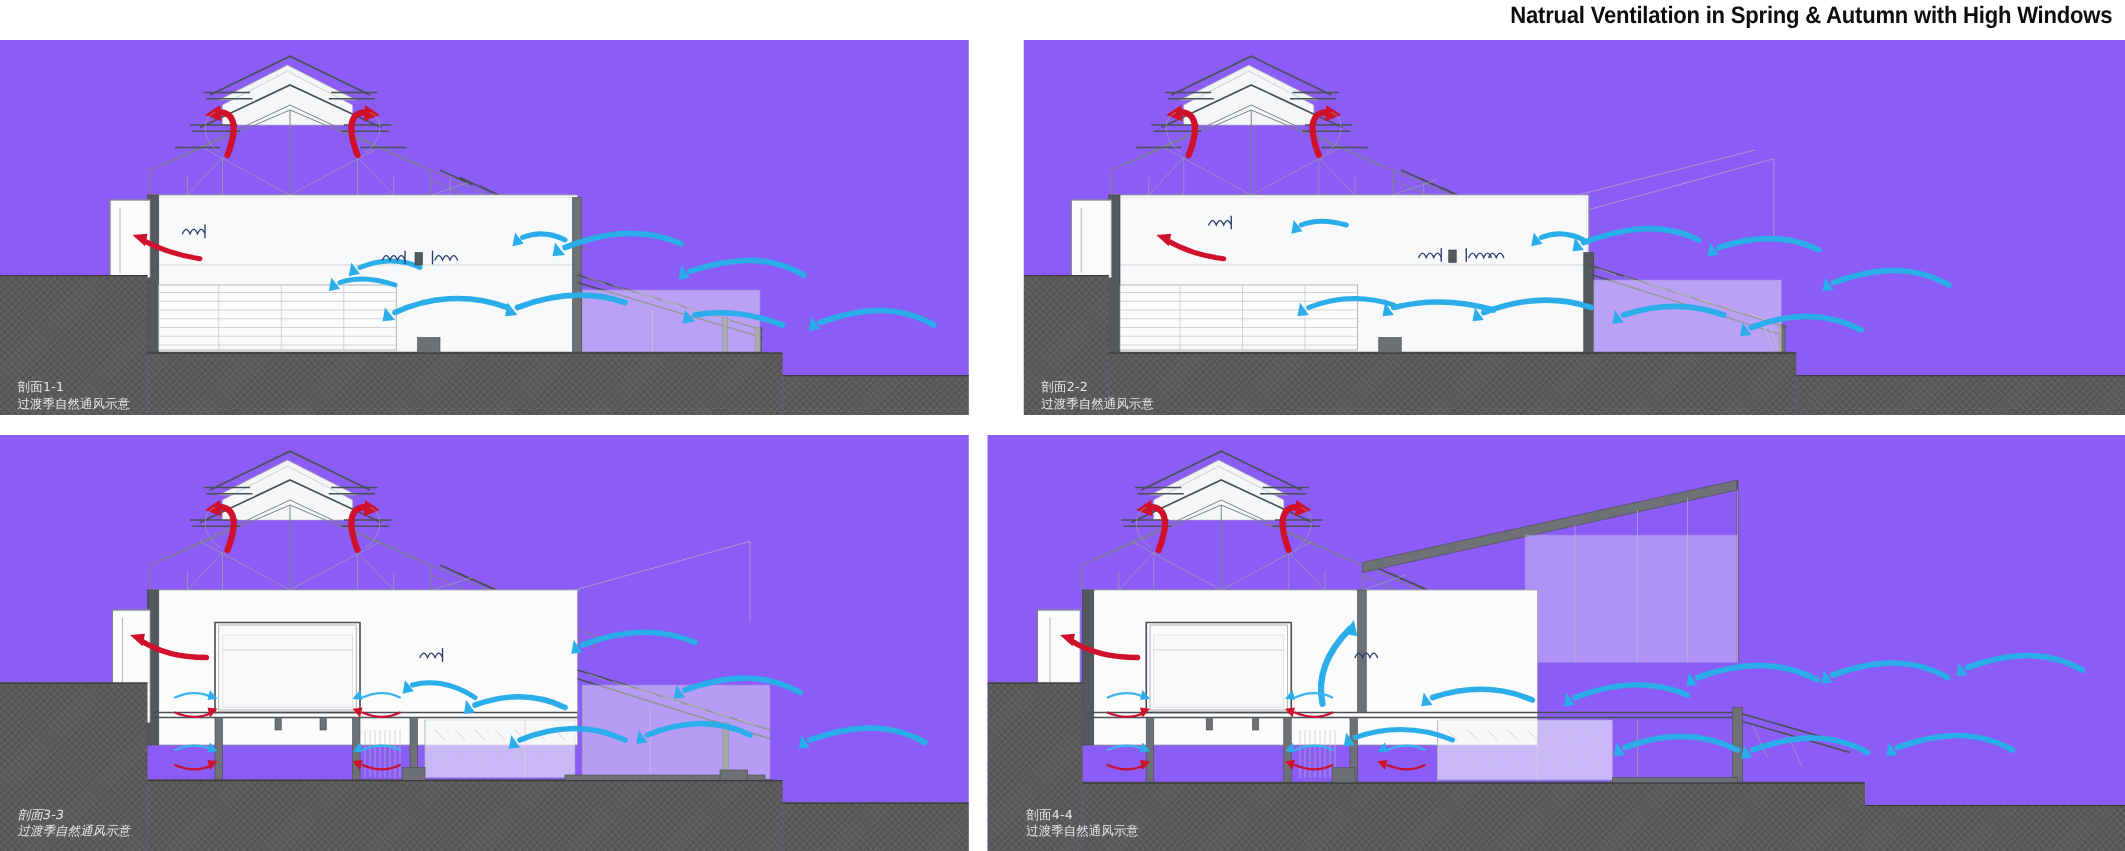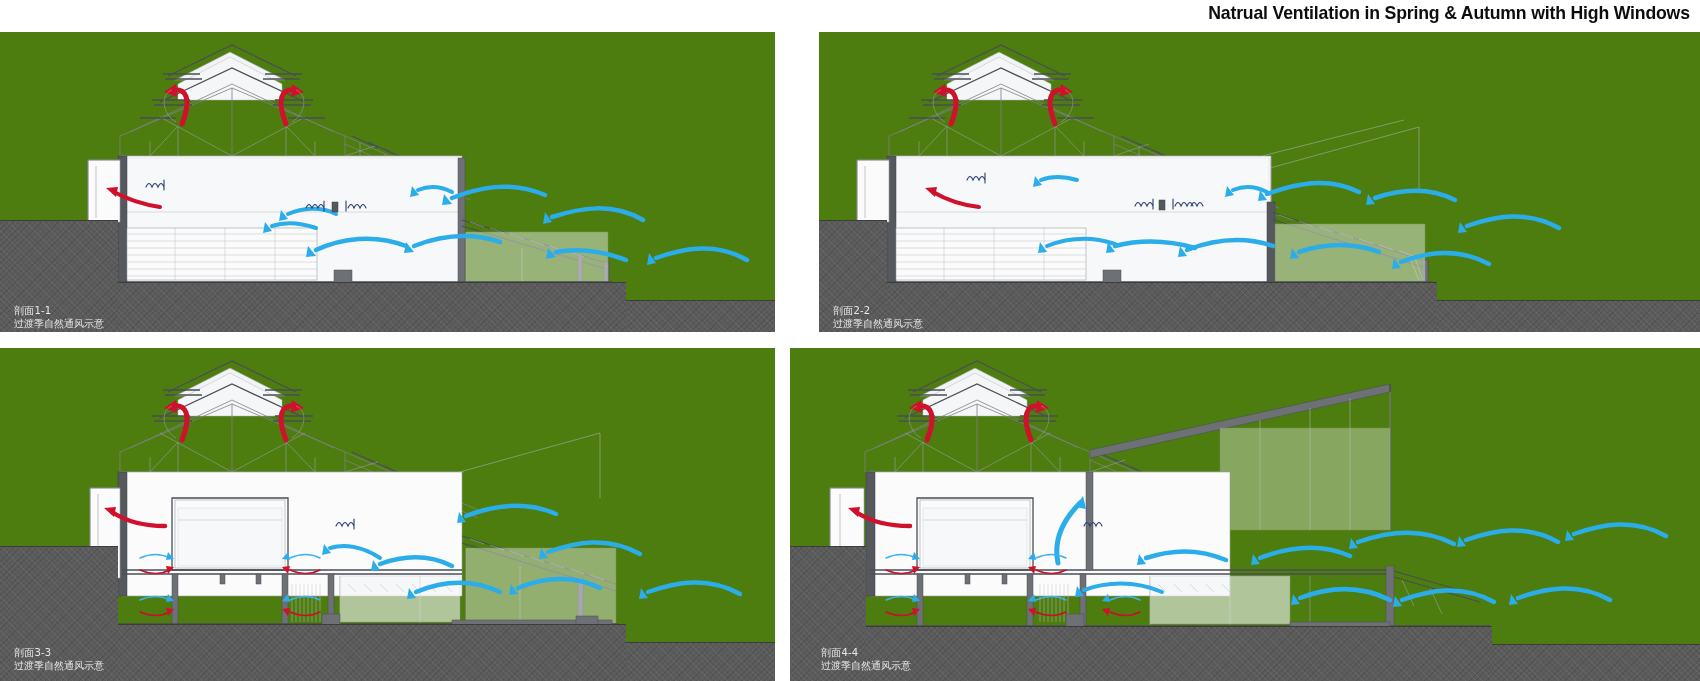--- a/index.html
+++ b/index.html
@@ -7,24 +7,24 @@
        font-family:"Liberation Sans","DejaVu Sans",sans-serif;}
 
   #page-title{
     position:absolute; right:10px; top:2px;
     font-family:"Liberation Sans","DejaVu Sans",sans-serif;
     font-weight:bold; font-size:19px; letter-spacing:-.2px;
     color:#0d0d0d; white-space:nowrap;
     transform:scaleX(.93); transform-origin:right center;
   }
 
-  .panel{position:absolute;overflow:hidden;background:#4d7c0f;}
+  .panel{position:absolute;overflow:hidden;background:#8b5cf6;}
   .p1{left:0;   top:32px;  width:775px; height:300px;}
   .p2{left:819px;top:32px; width:910px; height:300px;}
-  .p3{left:0;   top:348px; width:775px; height:333px;}
+  .p3{left:0;   top:348px; width:775px; height:333px;font-style:italic;}
   .p4{left:790px;top:348px;width:910px; height:333px;}
 
   
   .ground{position:absolute;background:#5b5b5b;
       background-image:
         repeating-linear-gradient(45deg,rgba(255,255,255,.055) 0 1px,transparent 1px 4px),
         repeating-linear-gradient(-45deg,rgba(0,0,0,.10) 0 1px,transparent 1px 4px);
       border-top:1.5px solid #3c3c3c;}
   .ground.nb{border-top:none;}
 

